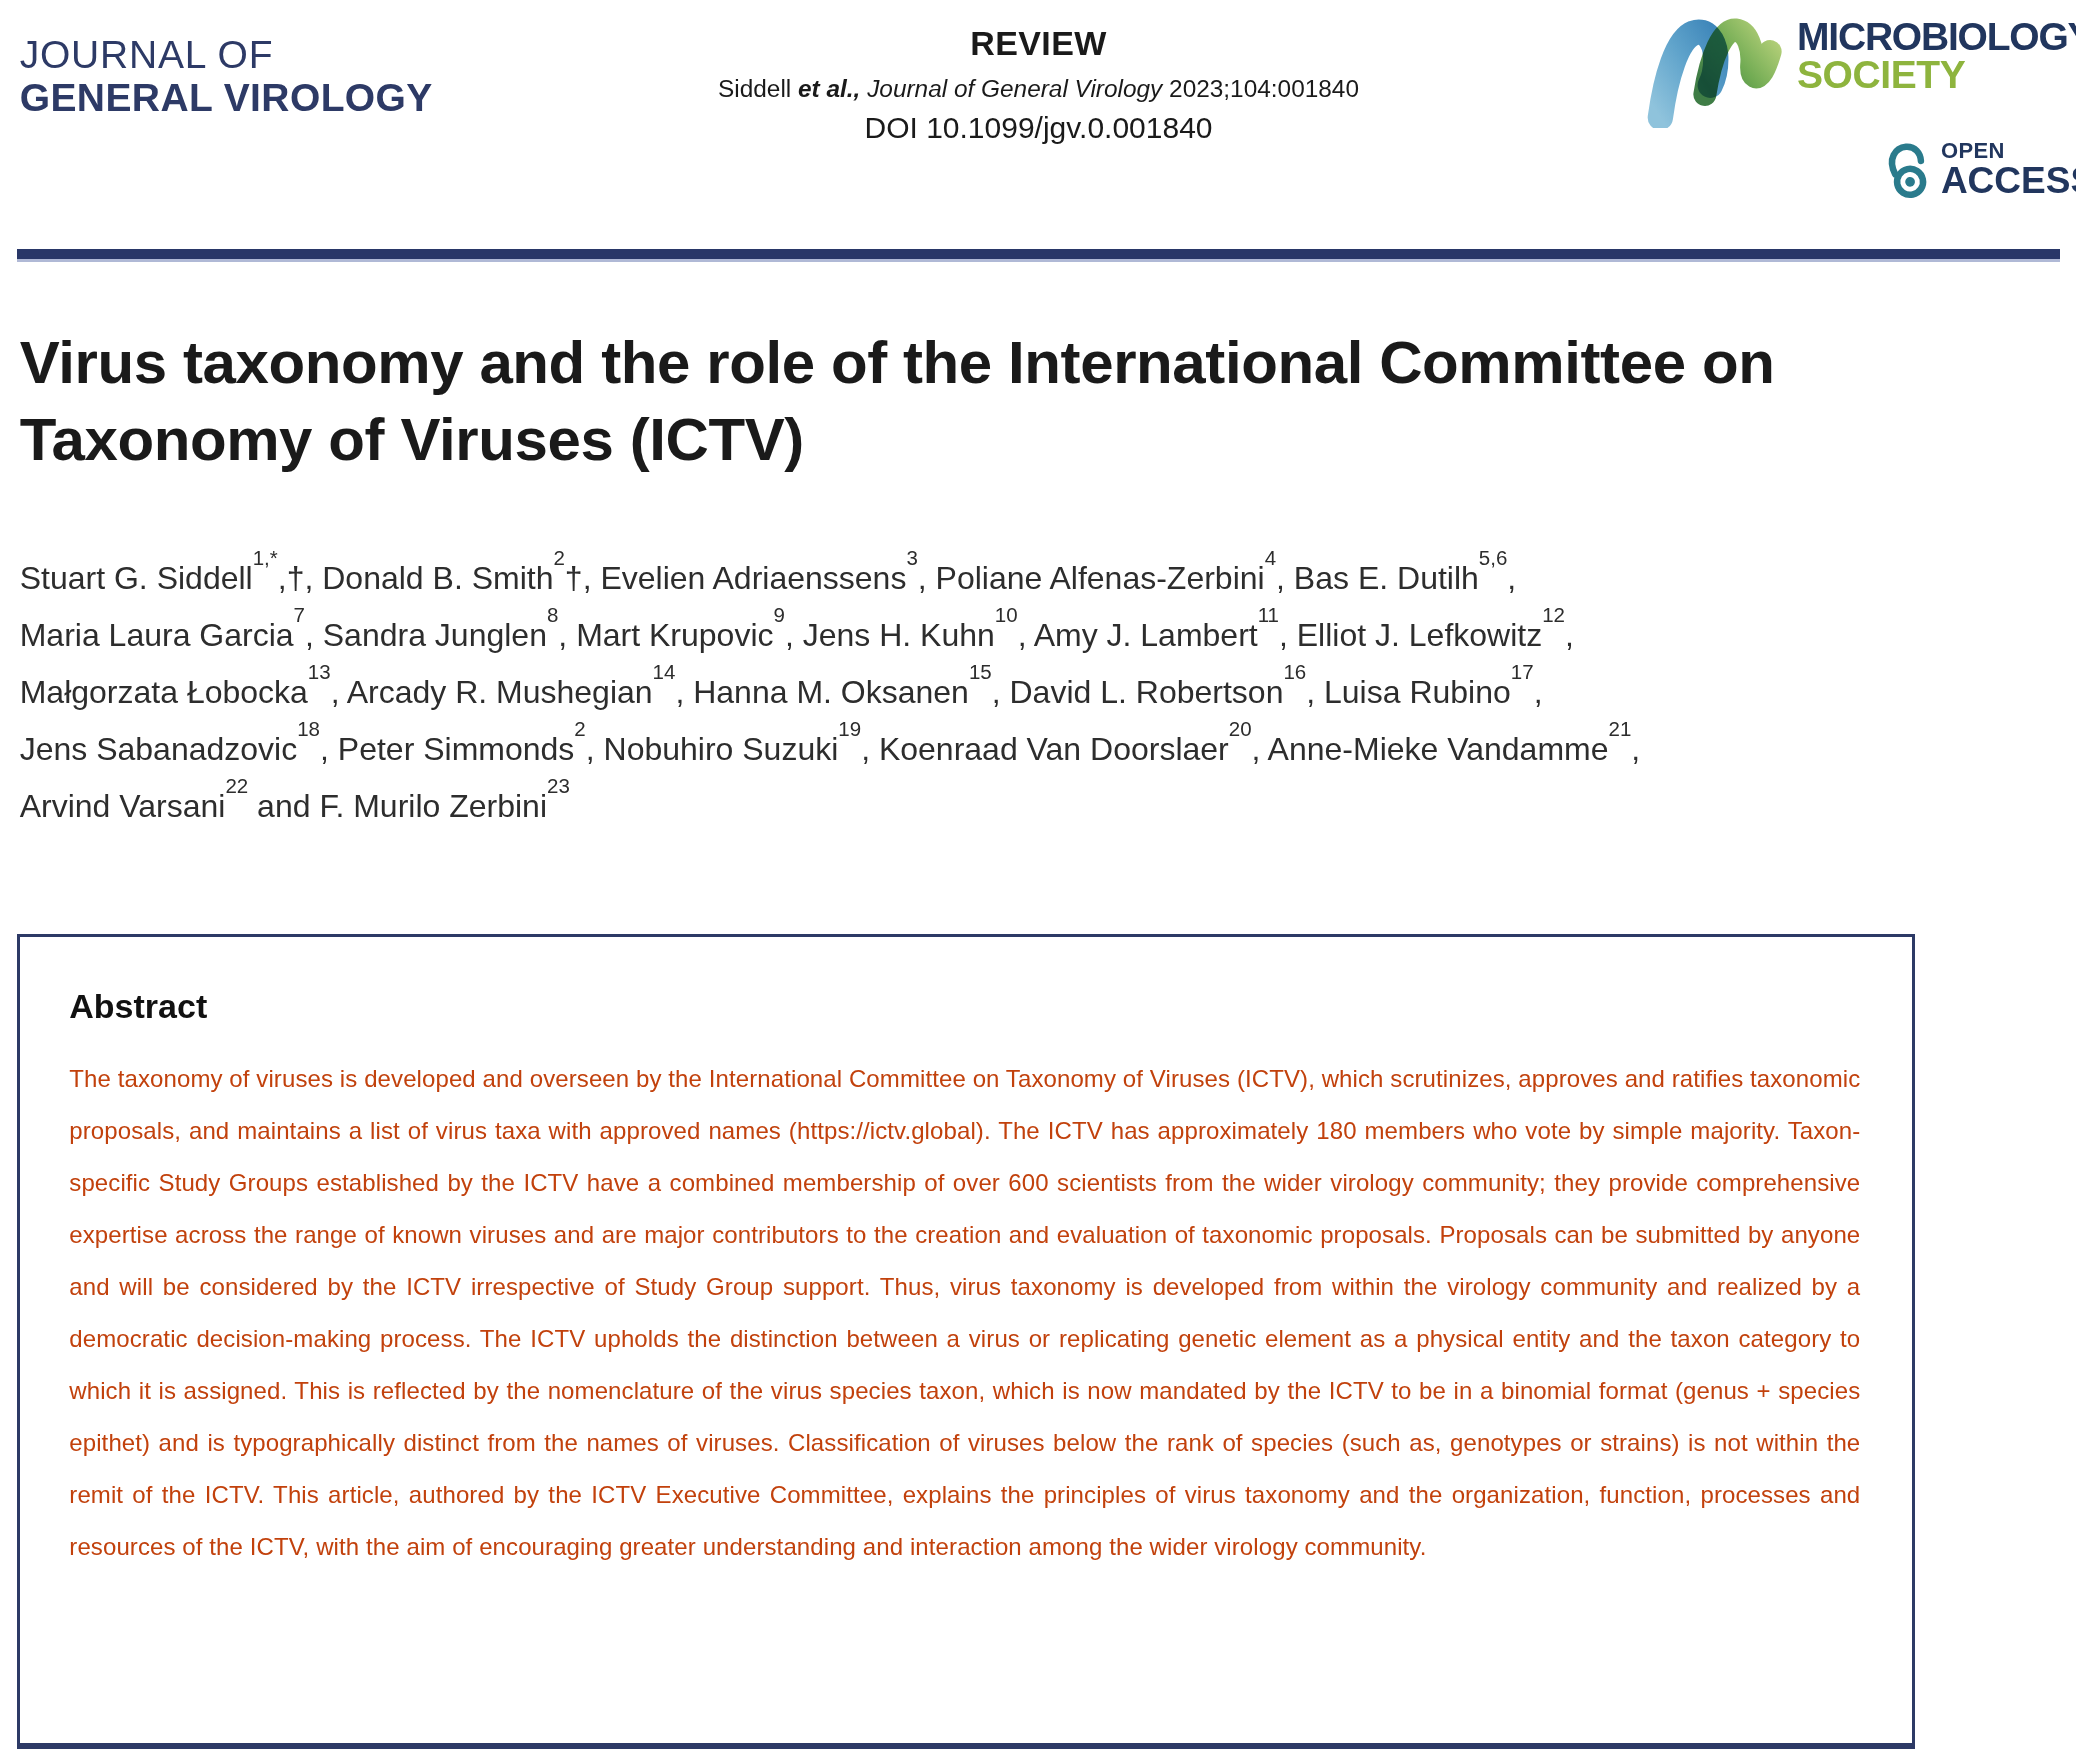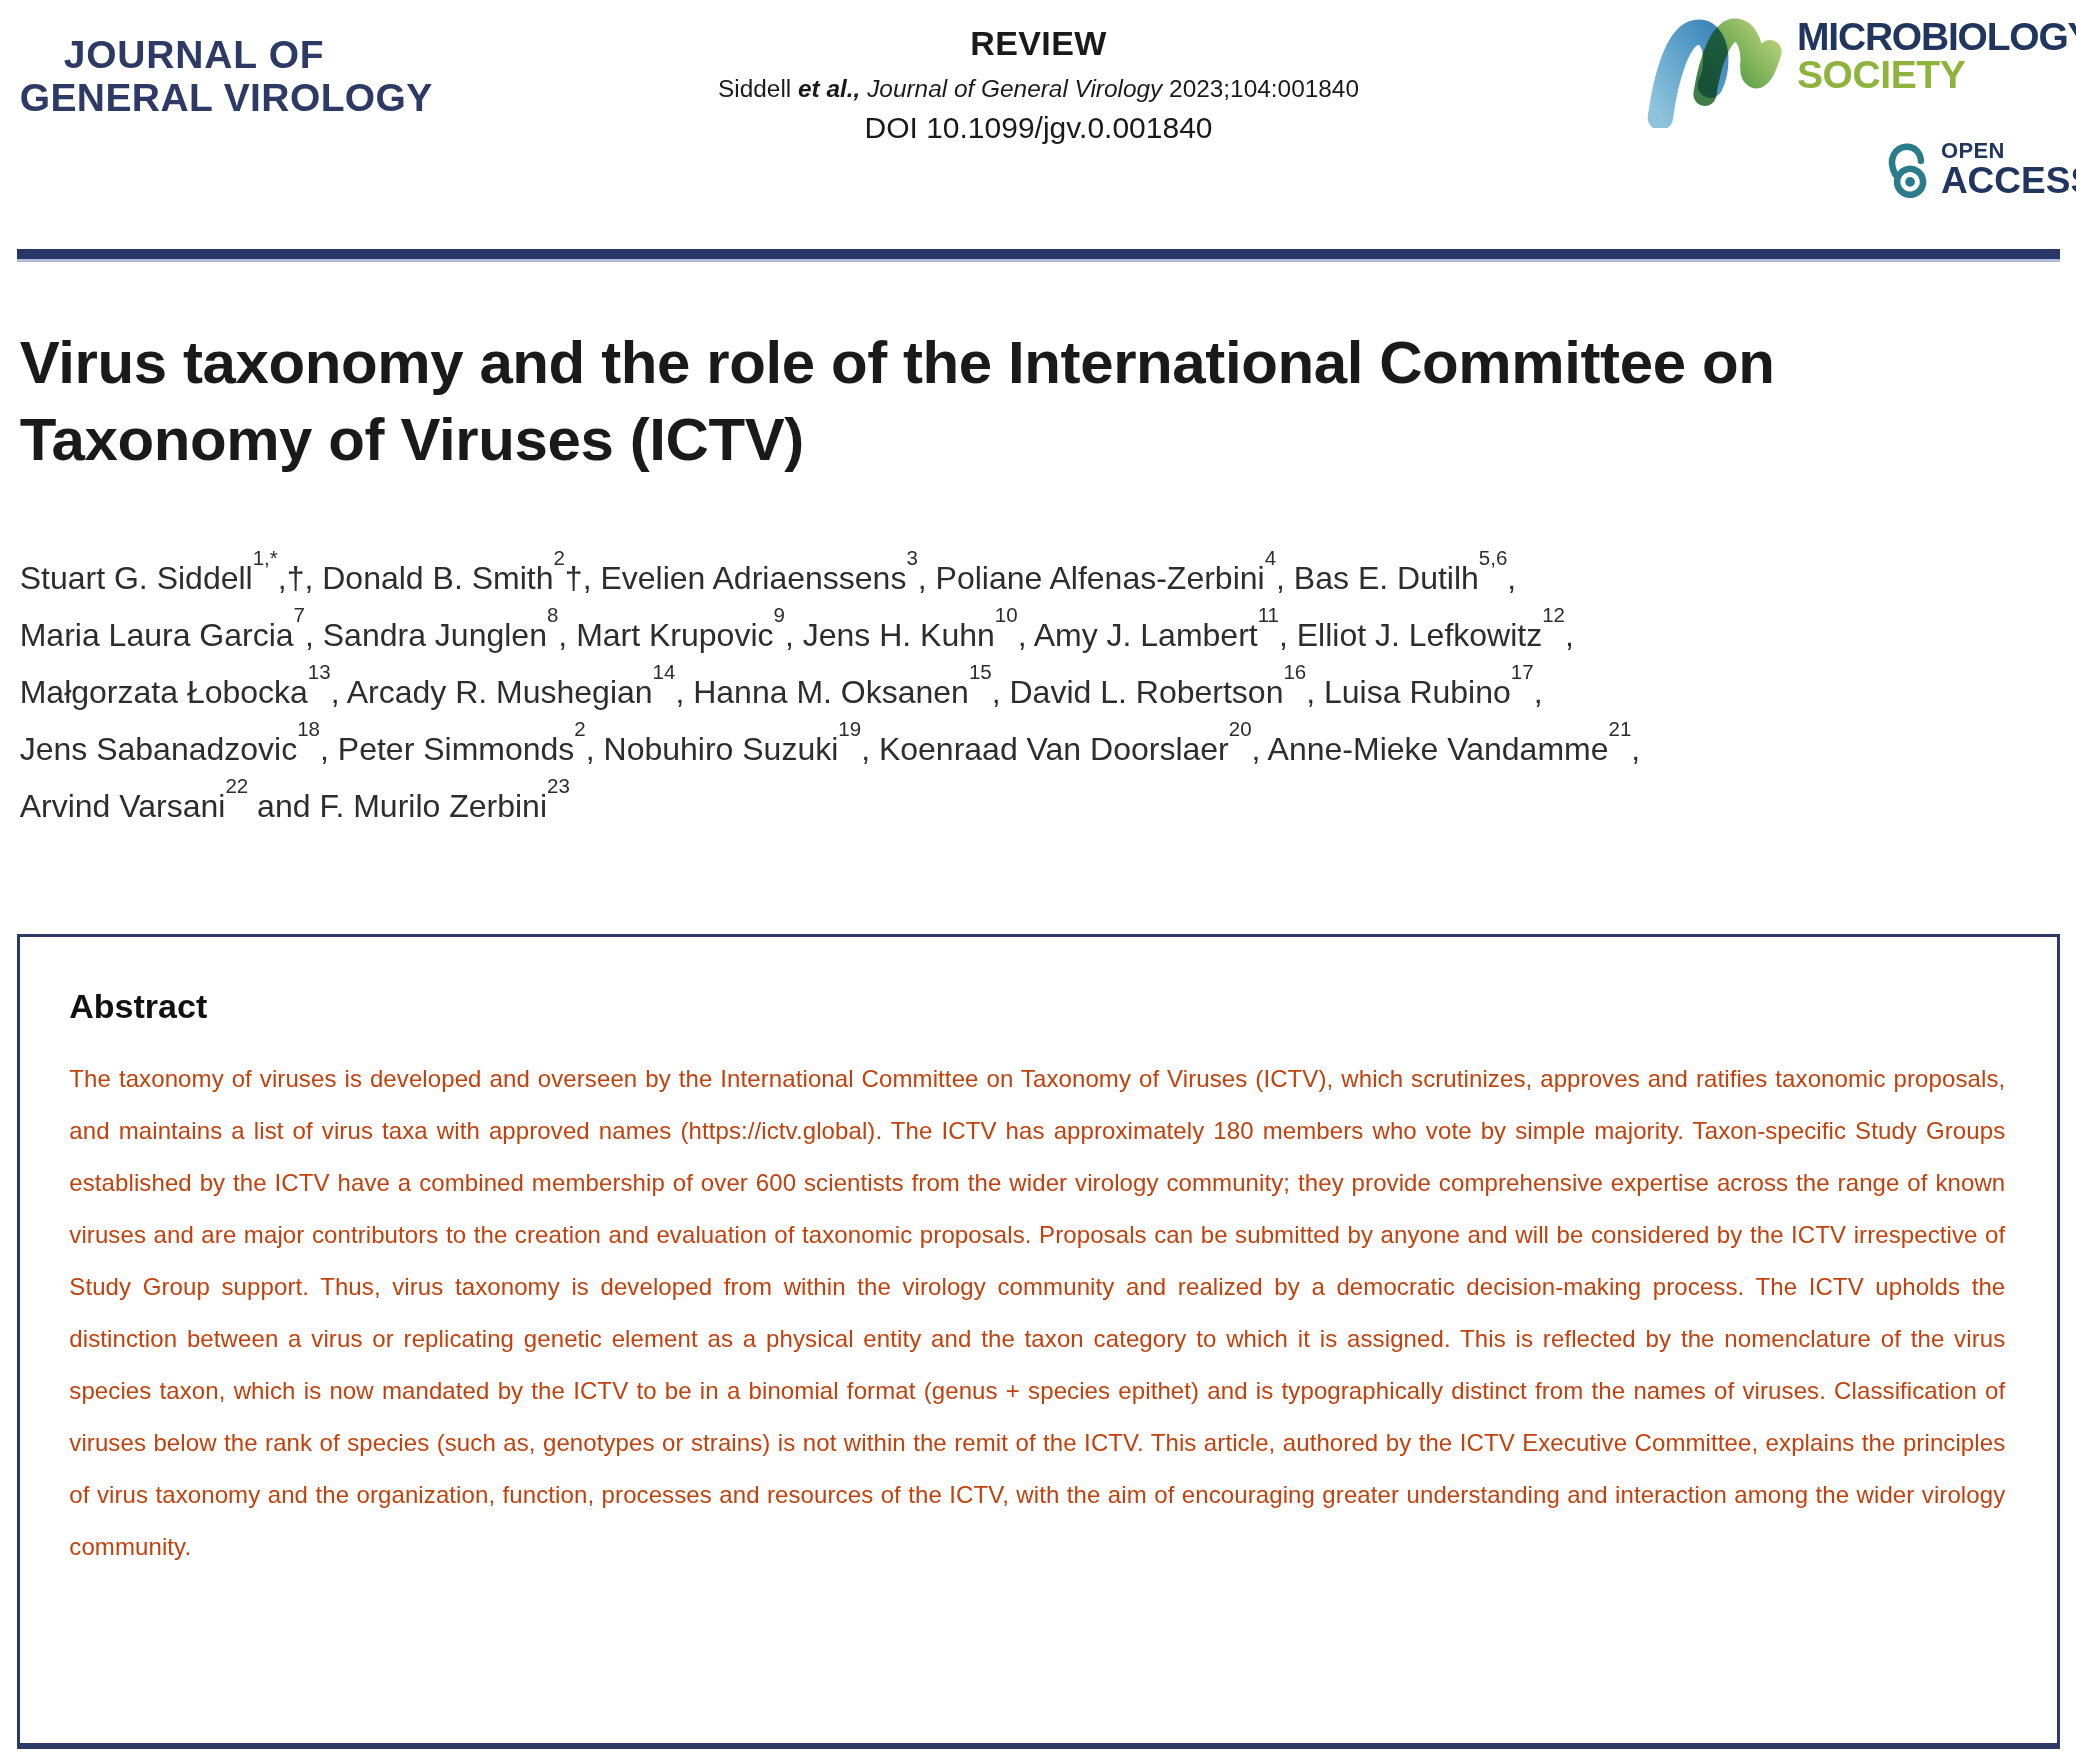--- a/index.html
+++ b/index.html
@@ -2,21 +2,21 @@
 <html style="font-size:12.6px"><head>
 <meta charset="utf-8">
 <style>
   * { margin:0; padding:0; box-sizing:border-box; }
   html,body { width:2077px; height:1762px; background:#ffffff; overflow:hidden;
               font-family:"Liberation Sans", sans-serif; }
   .page { position:relative; width:2077px; height:1762px; background:#ffffff; }
 
   
   .journal-logo { position:absolute; left:19.7px; top:33px; color:#2d3a66; }
-  .journal-logo .jl1 { font-size:39px; font-weight:700; letter-spacing:0.8px; line-height:43px;margin-left:44px; }
+  .journal-logo .jl1 { font-size:39px; font-weight:400; letter-spacing:0.8px; line-height:43px; }
   .journal-logo .jl2 { font-size:39px; font-weight:700; letter-spacing:0.4px; line-height:44px; }
 
   .center-head { position:absolute; left:50%; top:24px; transform:translateX(-50%);
                  text-align:center; white-space:nowrap; color:#1a1a1a; }
   .review { font-size:34px; font-weight:700; letter-spacing:0.4px; }
   .citation { font-size:24.4px; margin-top:11.8px; }
   .citation .b { font-weight:400; }
   .citation .bi { font-weight:700; font-style:italic; }
   .citation .i { font-style:italic; }
   .doi { font-size:30px; margin-top:8.7px; }
@@ -37,21 +37,21 @@
 
   
   .article-title { position:absolute; left:19.7px; top:324px; width:2031px;
                    font-size:60px; font-weight:600; line-height:77px;
                    letter-spacing:-0.4px; color:#1a1a1a; }
   .author-list { position:absolute; left:19.7px; top:550px; width:2031px;
                  font-size:32px; line-height:57px; color:#2d2d2d; }
   .author-list sup { font-size:20.5px; line-height:0; position:relative; top:-12.6px; }
 
   
-  .abstract-box { position:absolute; left:17.3px; top:934px; width:2043px; height:815px;
+  .abstract-box { position:absolute; left:17.3px; top:934px; width:1898px; height:815px;
                   border:3.1px solid #2d3a66; border-bottom-width:6.3px;
                   padding:50px 52px 0 49px; background:#ffffff; }
   .abstract-heading { font-size:34px; font-weight:700; color:#111111; }
   .abstract-text { margin-top:27px; font-size:24px; line-height:52px;
                    text-align:justify; color:#c2410c; letter-spacing:0.1px; }
 </style>
 </head>
 <body>
 
 <div class="page">

